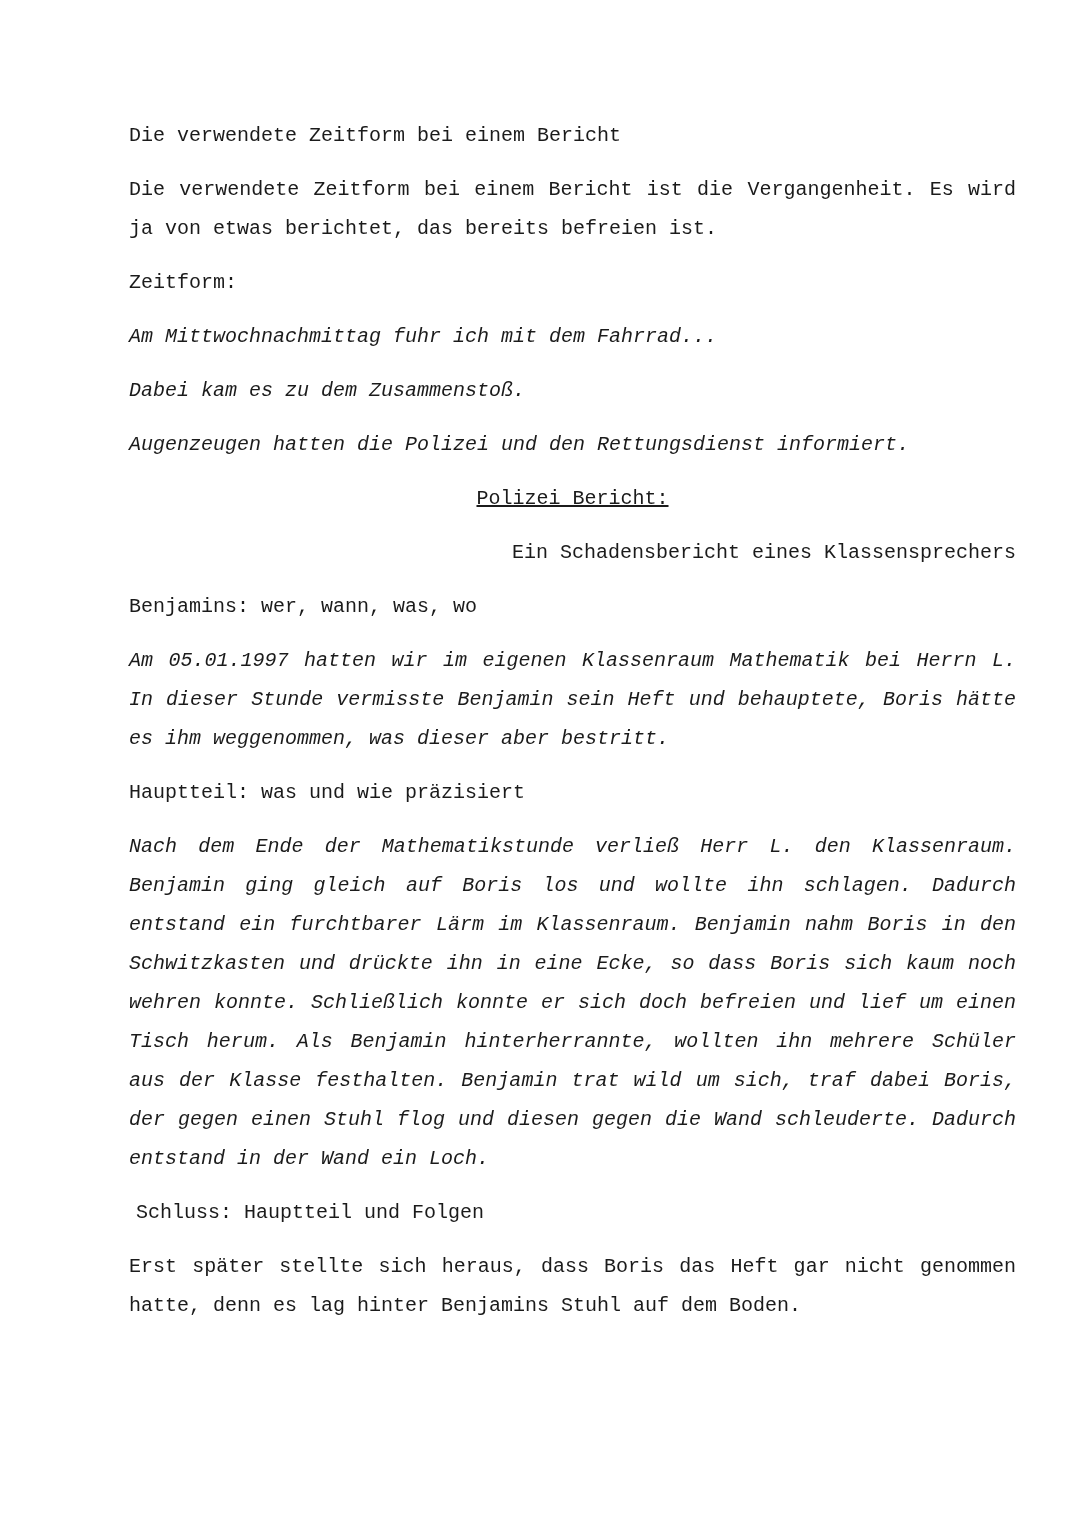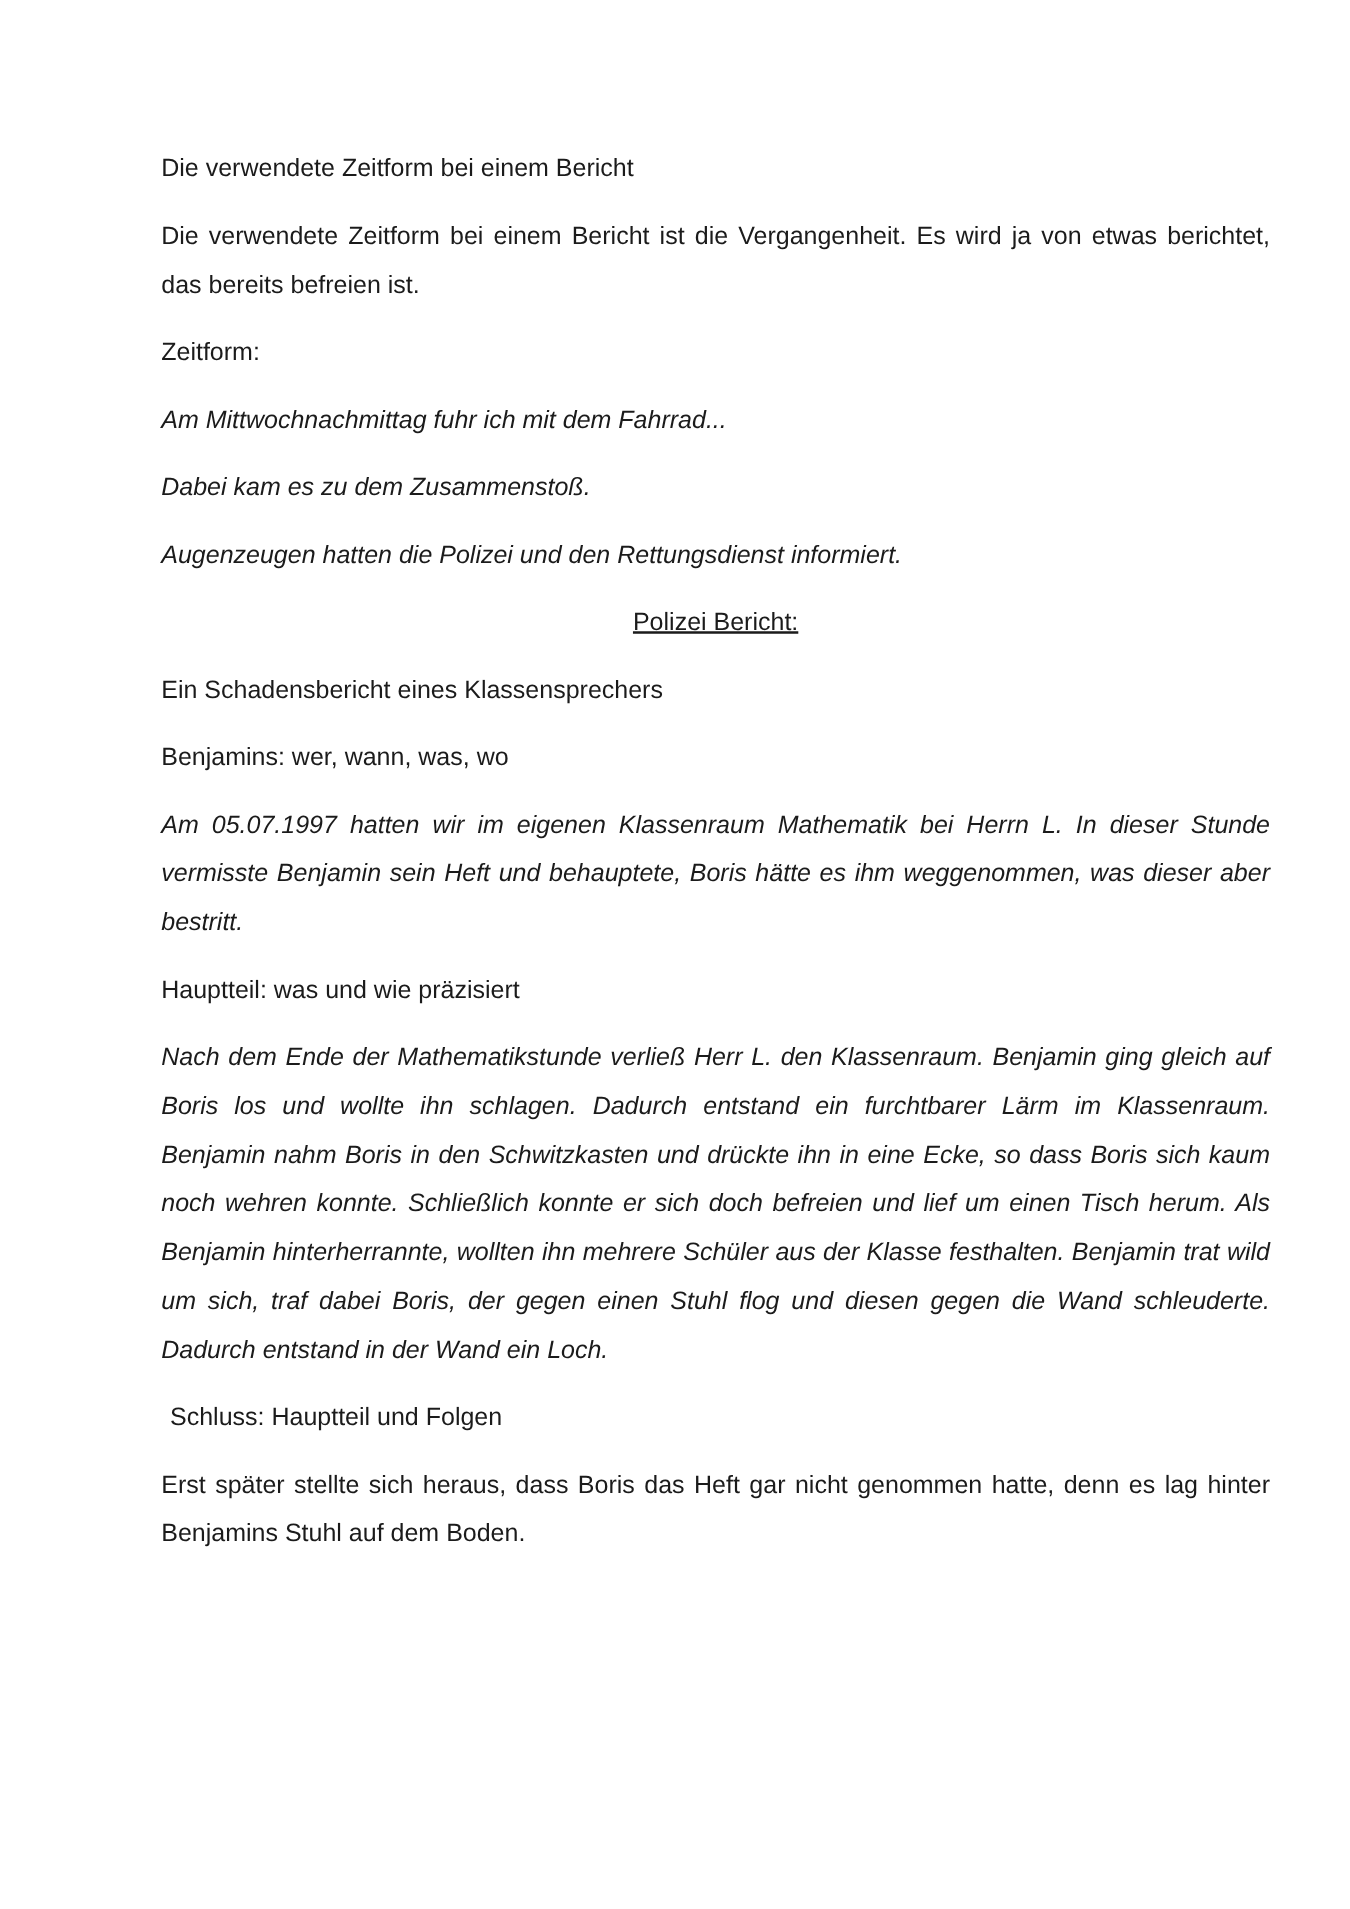--- a/index.html
+++ b/index.html
@@ -9,21 +9,21 @@
     background: #ffffff;
   }
   .page {
     position: relative;
     width: 1080px;
     height: 1527px;
     margin: 0 auto;
     background: #ffffff;
     box-sizing: border-box;
     padding: 116px 64px 0 129px;
-    font-family: Liberation Sans, sans-serif;
+    font-family: Liberation Mono, monospace;
     font-size: 20px;
     line-height: 39px;
     color: #1b1b1b;
     overflow: hidden;
     border-radius: 27px;
   }
   .page p, .page h2, .page h3 {
     margin: 0 0 15px 0;
     font-size: 20px;
     line-height: 39px;
@@ -46,21 +46,21 @@
     margin-top: 68px;
     font-size: 22px;
     line-height: 42px;
     font-weight: bold;
     text-align: center;
   }
   .doc-title .underlined {
     text-decoration: underline;
   }
   .doc-subtitle {
-    text-align: left;
+    text-align: right;
   }
   .schluss-heading {
     padding-left: 7px;
   }
 </style>
 </head>
 <body>
 
 <div class="page">
 
@@ -75,21 +75,21 @@
   <p class="example-line">Dabei kam es zu dem Zusammenstoß.</p>
 
   <p class="example-line">Augenzeugen hatten die Polizei und den Rettungsdienst informiert.</p>
 
   <h2 class="doc-title"><span class="underlined">Polizei Bericht:</span></h2>
 
   <p class="doc-subtitle">Ein Schadensbericht eines Klassensprechers</p>
 
   <h3 class="heading">Benjamins: wer, wann, was, wo</h3>
 
-  <p class="italic-just">Am 05.07.1997 hatten wir im eigenen Klassenraum Mathematik bei Herrn L. In dieser Stunde vermisste Benjamin sein Heft und behauptete, Boris hätte es ihm weggenommen, was dieser aber bestritt.</p>
+  <p class="italic-just">Am 05.01.1997 hatten wir im eigenen Klassenraum Mathematik bei Herrn L. In dieser Stunde vermisste Benjamin sein Heft und behauptete, Boris hätte es ihm weggenommen, was dieser aber bestritt.</p>
 
   <h3 class="heading">Hauptteil: was und wie präzisiert</h3>
 
   <p class="italic-just">Nach dem Ende der Mathematikstunde verließ Herr L. den Klassenraum. Benjamin ging gleich auf Boris los und wollte ihn schlagen. Dadurch entstand ein furchtbarer Lärm im Klassenraum. Benjamin nahm Boris in den Schwitzkasten und drückte ihn in eine Ecke, so dass Boris sich kaum noch wehren konnte. Schließlich konnte er sich doch befreien und lief um einen Tisch herum. Als Benjamin hinterherrannte, wollten ihn mehrere Schüler aus der Klasse festhalten. Benjamin trat wild um sich, traf dabei Boris, der gegen einen Stuhl flog und diesen gegen die Wand schleuderte. Dadurch entstand in der Wand ein Loch.</p>
 
   <h3 class="heading schluss-heading">Schluss: Hauptteil und Folgen</h3>
 
   <p class="body-just">Erst später stellte sich heraus, dass Boris das Heft gar nicht genommen hatte, denn es lag hinter Benjamins Stuhl auf dem Boden.</p>
 
 </div>

